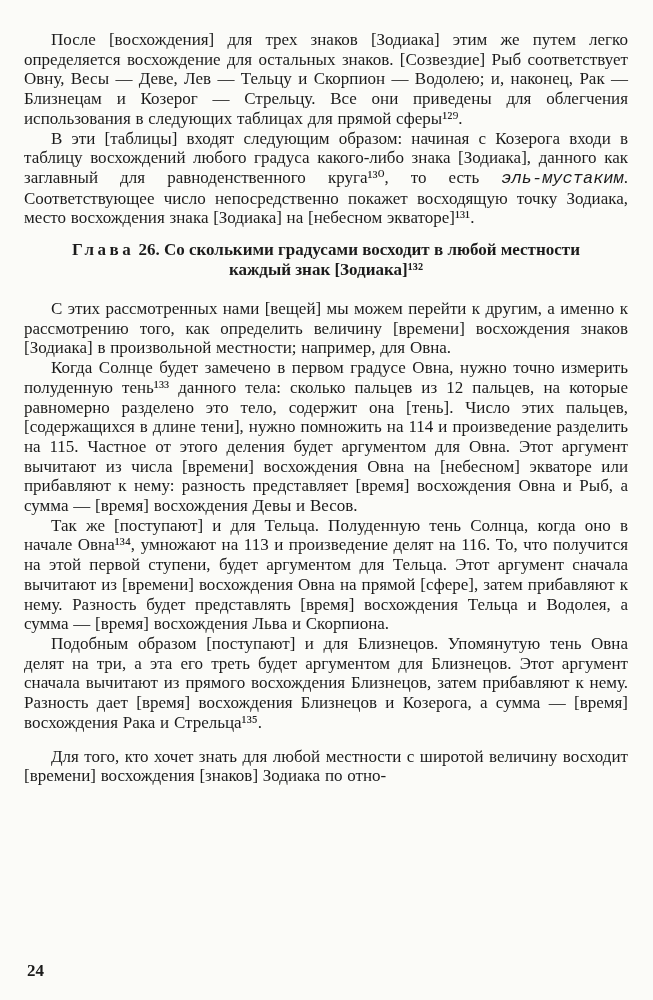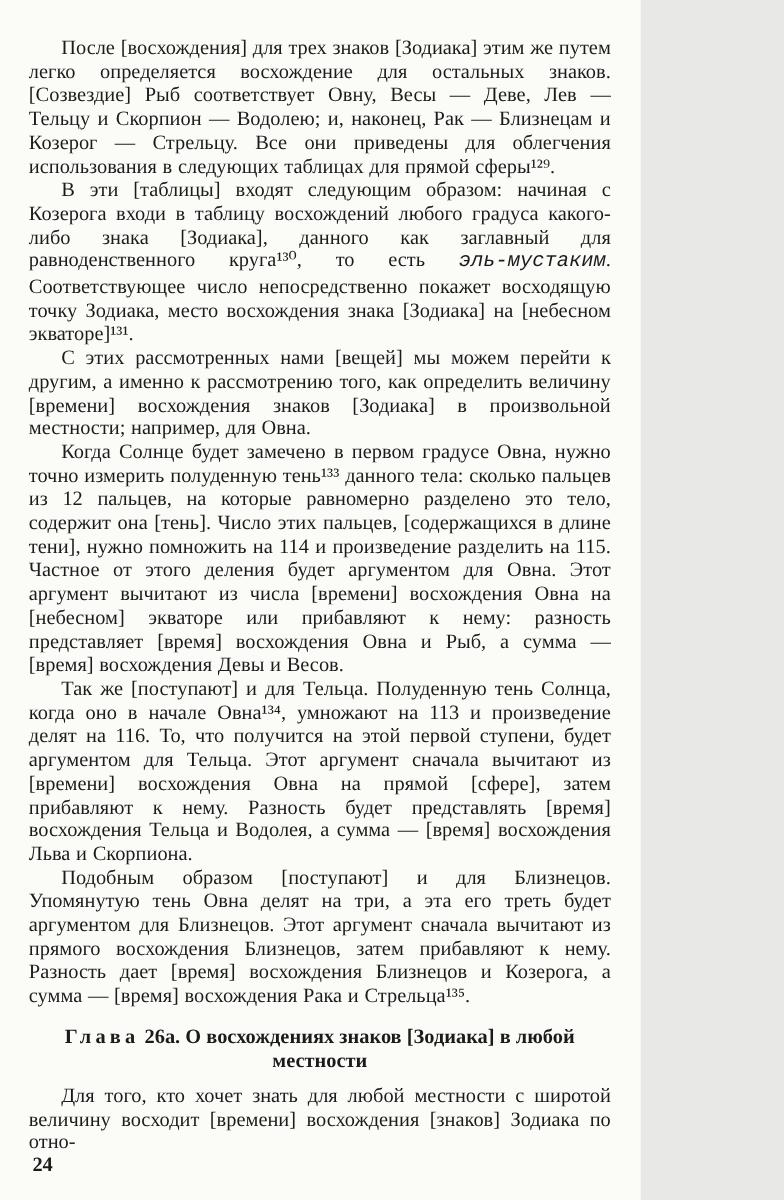--- a/index.html
+++ b/index.html
@@ -3,21 +3,21 @@
 <meta charset="utf-8">
 <style>
   html, body {
     margin: 0;
     padding: 0;
     background: #e8e8e6;
   }
   .page {
     position: relative;
     box-sizing: border-box;
-    width: 534px;
+    width: 653px;
     height: 1000px;
     margin: 0;
     background: #fbfbf8;
     color: #1b1b1b;
     font-family: "Liberation Serif", "DejaVu Serif", serif;
     padding: 30px 25px 0 24px;
     overflow: hidden;
   }
   .body-para {
     margin: 0;
@@ -59,30 +59,33 @@
 </style>
 </head>
 <body>
 
 <div class="page">
 
   <p class="body-para">После [восхождения] для трех знаков [Зодиака] этим же путем легко определяется восхождение для остальных знаков. [Созвездие] Рыб соответствует Овну, Весы — Деве, Лев — Тельцу и Скорпион — Водолею; и, наконец, Рак — Близнецам и Козерог — Стрельцу. Все они приведены для облегчения использования в следующих таблицах для прямой сферы¹²⁹.</p>
 
   <p class="body-para"><span>В эти [таблицы] входят следующим образом: начиная с Козерога входи в таблицу восхождений любого градуса какого-либо знака [Зодиака], данного как заглавный для равноденственного круга¹³⁰, то есть </span><span class="italic">эль-мустаким</span><span>. Соответствующее число непосредственно покажет восходящую точку Зодиака, место восхождения знака [Зодиака] на [небесном экваторе]¹³¹.</span></p>
 
+  <div class="chapter-heading heading-26">
+    <span class="h-line"><span class="chapter-word">Глава</span>&nbsp;<span>26.</span>&nbsp;<span>Со сколькими градусами восходит в любой местности</span></span>
+    <span class="h-line">каждый знак  [Зодиака]¹³²</span>
+  </div>
 
   <p class="body-para">С этих рассмотренных нами [вещей] мы можем перейти к другим, а именно к рассмотрению того, как определить величину [времени] восхождения знаков [Зодиака] в произвольной местности; например, для Овна.</p>
 
   <p class="body-para">Когда Солнце будет замечено в первом градусе Овна, нужно точно измерить полуденную тень¹³³ данного тела: сколько пальцев из 12 пальцев, на которые равномерно разделено это тело, содержит она [тень]. Число этих пальцев, [содержащихся в длине тени], нужно помножить на 114 и произведение разделить на 115. Частное от этого деления будет аргументом для Овна. Этот аргумент вычитают из числа [времени] восхождения Овна на [небесном] экваторе или прибавляют к нему: разность представляет [время] восхождения Овна и Рыб, а сумма — [время] восхождения Девы и Весов.</p>
 
   <p class="body-para">Так же [поступают] и для Тельца. Полуденную тень Солнца, когда оно в начале Овна¹³⁴, умножают на 113 и произведение делят на 116. То, что получится на этой первой ступени, будет аргументом для Тельца. Этот аргумент сначала вычитают из [времени] восхождения Овна на прямой [сфере], затем прибавляют к нему. Разность будет представлять [время] восхождения Тельца и Водолея, а сумма — [время] восхождения Льва и Скорпиона.</p>
 
   <p class="body-para">Подобным образом [поступают] и для Близнецов. Упомянутую тень Овна делят на три, а эта его треть будет аргументом для Близнецов. Этот аргумент сначала вычитают из прямого восхождения Близнецов, затем прибавляют к нему. Разность дает [время] восхождения Близнецов и Козерога, а сумма — [время] восхождения Рака и Стрельца¹³⁵.</p>
 
   <div class="chapter-heading heading-26a">
-    <span class="h-line"><span class="chapter-word">Глава</span>&nbsp;<span>26а.</span>&nbsp;<span>О восхождениях знаков [Зодиака] в любой местности</span></span>
   </div>
 
   <p class="body-para">Для того, кто хочет знать для любой местности с широтой величину восходит [времени] восхождения [знаков] Зодиака по отно-</p>
 
   <div class="page-number">24</div>
 
 </div>
 
 </body></html>

